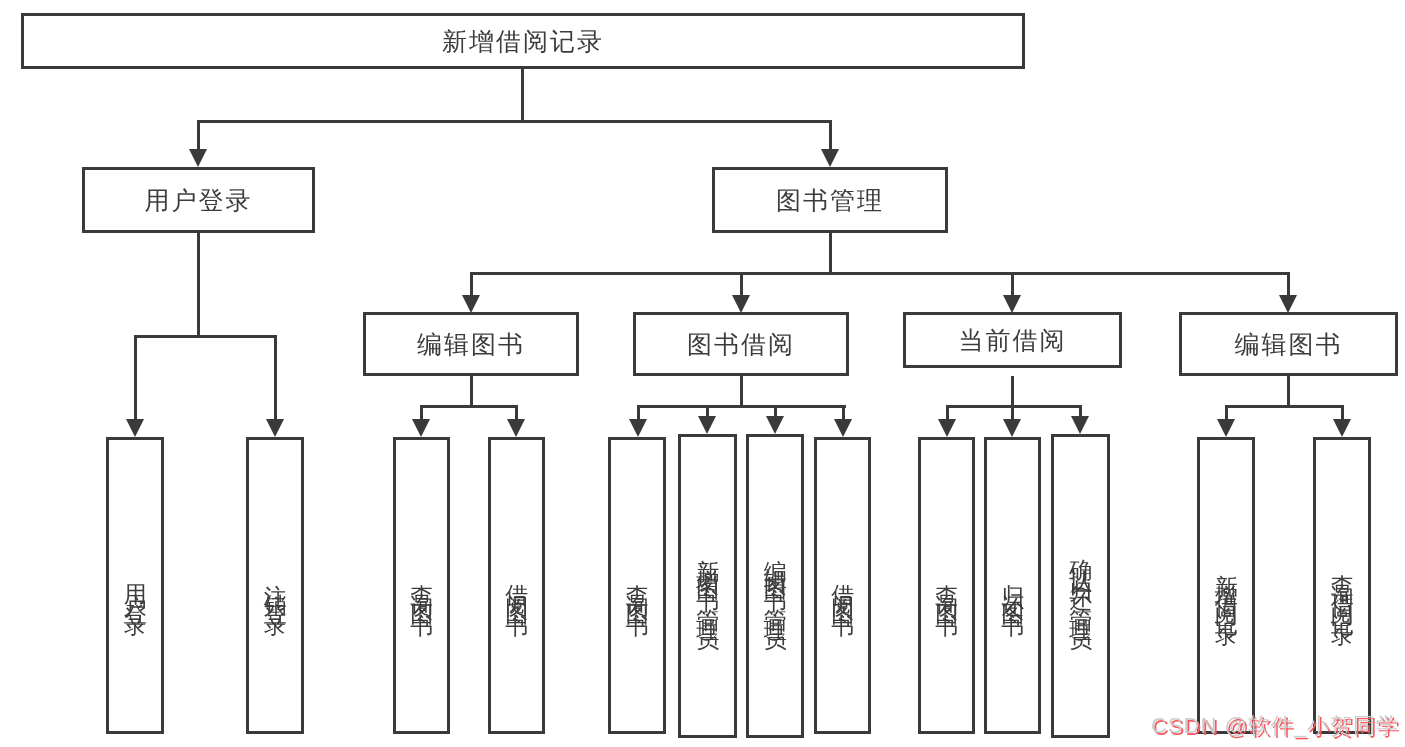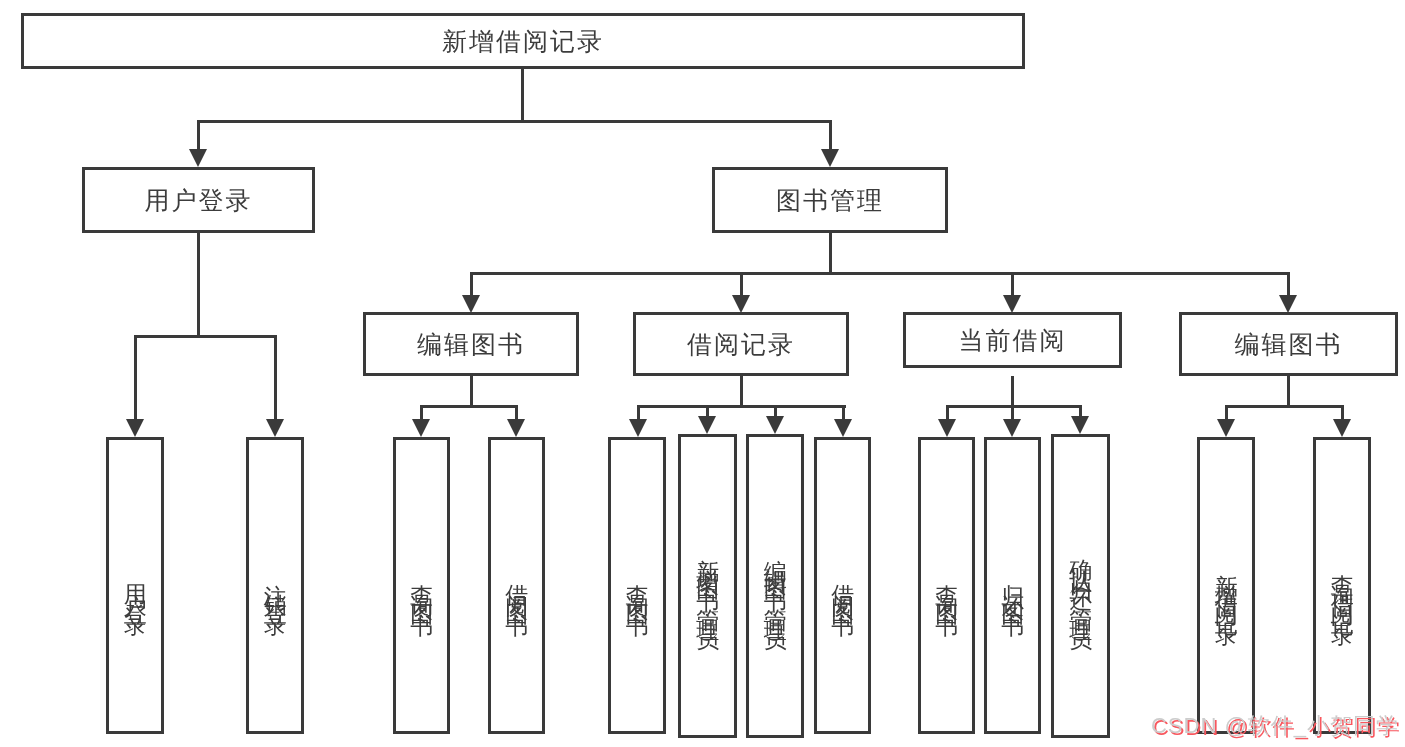--- a/index.html
+++ b/index.html
@@ -100,21 +100,21 @@
   <div class="arrow" style="left:732px; top:295px;"></div>
   <div class="vline" style="left:1011px; top:272px; height:28px;"></div>
   <div class="arrow" style="left:1003px; top:295px;"></div>
   <div class="vline" style="left:1287px; top:272px; height:28px;"></div>
   <div class="arrow" style="left:1279px; top:295px;"></div>
 
   <div class="node" style="left:363px; top:312px; width:216px; height:64px;">
     <span class="h-label">编辑图书</span>
   </div>
   <div class="node" style="left:633px; top:312px; width:216px; height:64px;">
-    <span class="h-label">借阅记录</span>
+    <span class="h-label">图书借阅</span>
   </div>
   <div class="node" style="left:903px; top:312px; width:219px; height:56px;">
     <span class="h-label">当前借阅</span>
   </div>
   <div class="node" style="left:1179px; top:312px; width:219px; height:64px;">
     <span class="h-label">编辑图书</span>
   </div>
 
   <div class="vline" style="left:470px; top:376px; height:32px;"></div>
   <div class="hline" style="left:420px; top:405px; width:98px;"></div>

